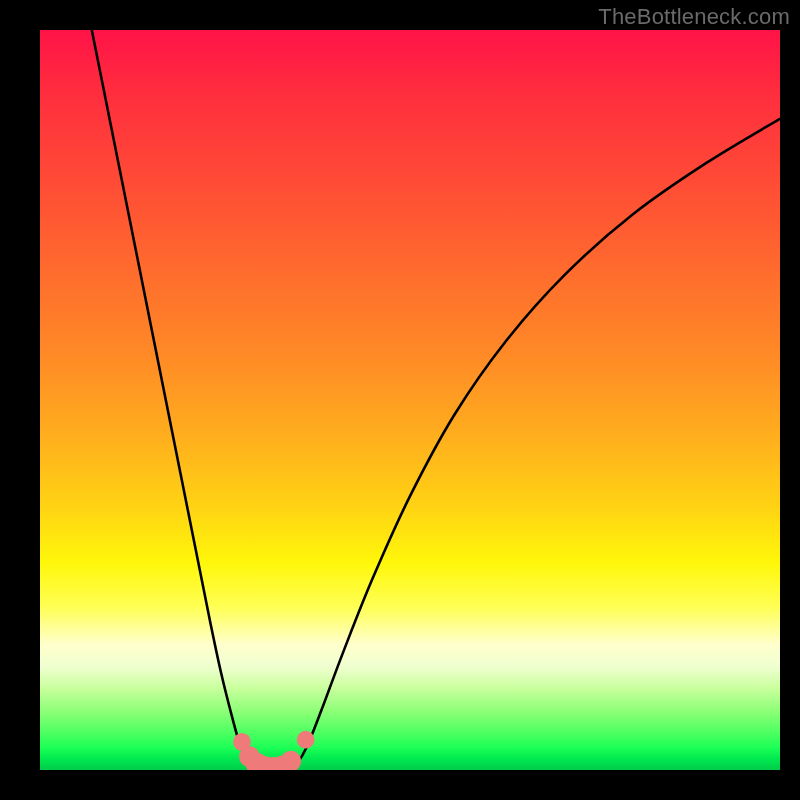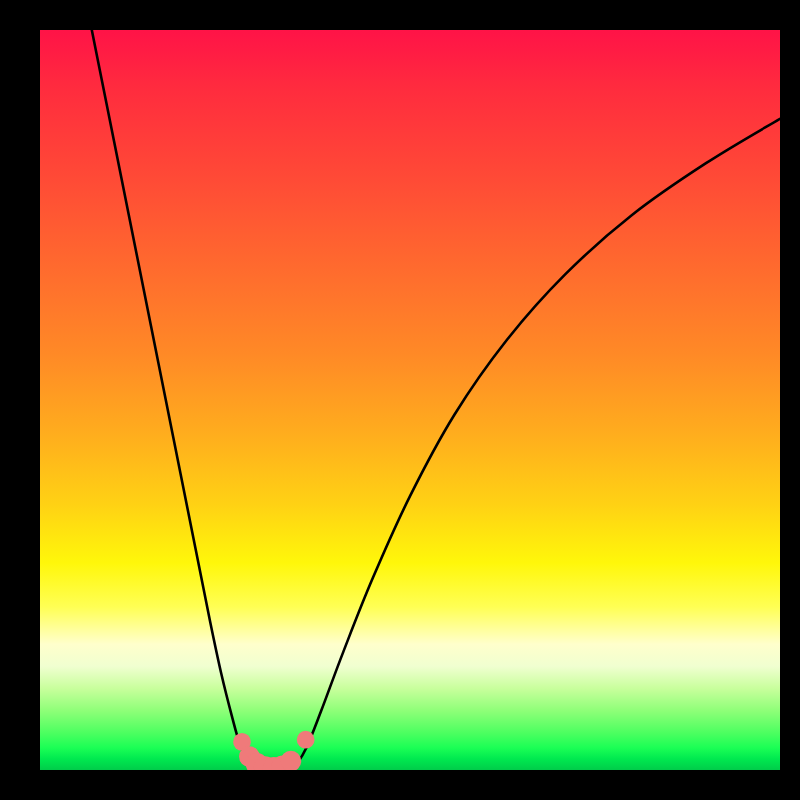--- a/index.html
+++ b/index.html
@@ -79,13 +79,14 @@
           <circle cx="28.300" cy="98.200" r="1.400" fill="#ef7a7a"></circle>
           <circle cx="29.300" cy="99.200" r="1.500" fill="#ef7a7a"></circle>
           <circle cx="30.400" cy="99.650" r="1.500" fill="#ef7a7a"></circle>
           <circle cx="31.600" cy="99.750" r="1.500" fill="#ef7a7a"></circle>
           <circle cx="32.800" cy="99.550" r="1.500" fill="#ef7a7a"></circle>
           <circle cx="33.900" cy="98.800" r="1.400" fill="#ef7a7a"></circle>
           <circle cx="35.900" cy="95.900" r="1.200" fill="#ef7a7a"></circle>
         </g>
     </svg>
   </div>
+  <div class="watermark">TheBottleneck.com</div>
 </div>
 
 </body></html>

